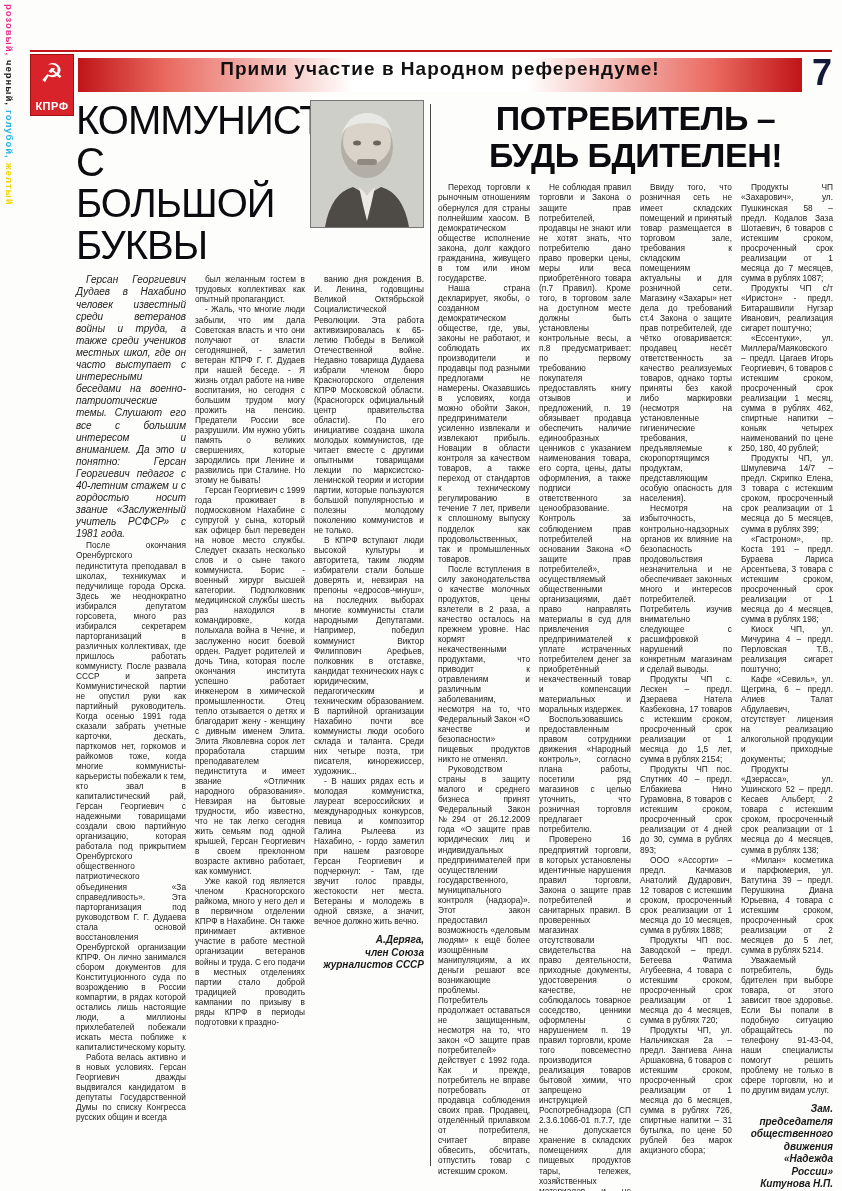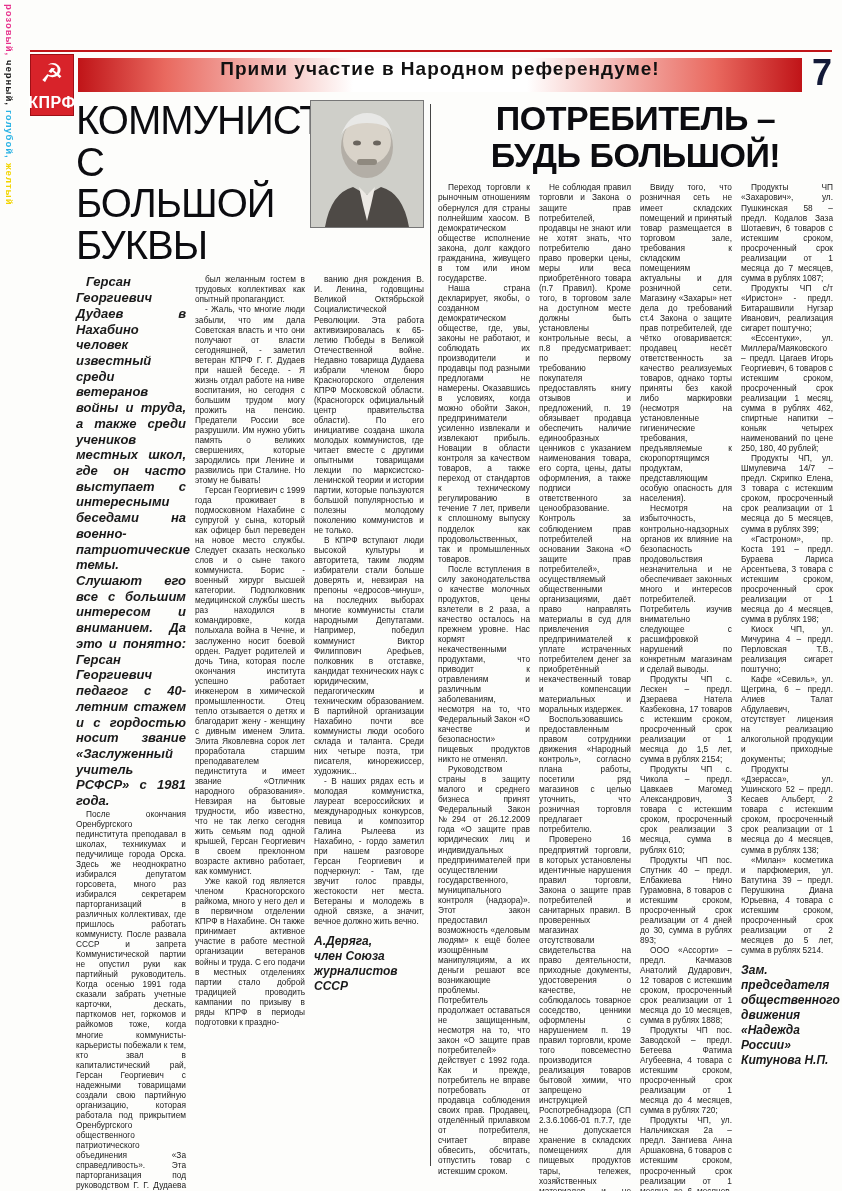--- a/index.html
+++ b/index.html
@@ -7,21 +7,21 @@
         font-family:"Liberation Sans","DejaVu Sans",sans-serif;color:#1a1a1a;}
   
   .colorbar{position:absolute;left:4px;top:4px;height:400px;writing-mode:vertical-rl;
             font-size:9.5px;font-weight:bold;letter-spacing:1px;}
   .colorbar span{margin-bottom:4px;}
   
   .logo{position:absolute;left:30px;top:54px;width:44px;height:62px;background:#d8232a;
         border:1px solid #9e1016;display:flex;flex-direction:column;align-items:center;
         justify-content:space-between;padding:3px 2px;box-sizing:border-box;}
   .logo .emblem{color:#fff;font-size:26px;line-height:30px;}
-  .logo .label{color:#fff;font-weight:bold;font-size:16px;letter-spacing:.5px;}
+  .logo .label{color:#fff;font-weight:bold;font-size:11px;letter-spacing:.5px;}
   
   .topbar{position:absolute;left:78px;top:58px;width:724px;height:34px;
           background:linear-gradient(90deg,#c01418 0%,#e9695f 12%,#ffffff 38%,#ffffff 62%,#e9695f 88%,#c01418 100%);
           display:flex;align-items:flex-start;justify-content:center;}
   .topbar .bannertext{font-size:19px;font-weight:bold;color:#111;letter-spacing:1px;}
   .pagenum{position:absolute;right:10px;top:52px;font-size:36px;font-weight:bold;color:#131a38;}
   .topline{position:absolute;left:30px;top:50px;width:802px;height:2px;background:#c01418;}
   
   .main{position:absolute;left:76px;top:100px;width:757px;}
   .vdivider{position:absolute;left:430px;top:104px;width:1px;height:1062px;background:#444;}
@@ -31,22 +31,22 @@
   .ltitle{width:228px;font-size:40px;line-height:1.04;font-weight:normal;color:#0c0c10;
           text-align:left;letter-spacing:-1px;white-space:pre-line;}
   .photo{width:112px;height:126px;background:linear-gradient(160deg,#e4e4e0 0%,#babab4 60%,#8f8f89 100%);
          border:1px solid #777;overflow:hidden;flex-shrink:0;}
   .rtitle{font-size:34px;line-height:1.08;font-weight:bold;color:#0c0c10;text-align:center;
           letter-spacing:-.5px;white-space:pre-line;margin-bottom:9px;}
   .cols{display:flex;gap:9px;align-items:flex-start;}
   .col{flex:1;min-width:0;}
   .col p{margin:0;font-size:8.3px;line-height:1.21;text-align:justify;text-indent:10px;
          word-spacing:-.2px;}
-  .col p.lead{font-weight:bold;font-style:italic;font-size:13px;}
-  .sig{margin-top:8px;font-size:12px;font-weight:bold;font-style:italic;text-align:left;
+  .col p.lead{font-weight:normal;font-style:italic;font-size:10px;}
+  .sig{margin-top:8px;font-size:10px;font-weight:bold;font-style:italic;text-align:right;
        white-space:pre-line;line-height:1.25;}
 </style>
 </head>
 <body>
 
 <div class="page">
 
   <div class="topline"></div>
 
   <div class="colorbar" id="colorbar"><span style="color: rgb(230, 49, 140);">розовый,</span><span style="color: rgb(26, 26, 26);">черный,</span><span style="color: rgb(41, 178, 228);">голубой,</span><span style="color: rgb(242, 212, 0);">желтый</span></div>
@@ -102,53 +102,53 @@
             <p>- В наших рядах есть и молодая коммунистка, лауреат всероссийских и международных конкурсов, певица и композитор Галина Рылеева из Нахабино, - гордо заметил при нашем разговоре Герсан Георгиевич и подчеркнул: - Там, где звучит голос правды, жестокости нет места. Ветераны и молодежь в одной связке, а значит, вечное должно жить вечно.</p>
             <div class="sig">А.Деряга,
 член Союза
 журналистов СССР</div>
           </div>
         </div>
     </div>
 
     <div class="rightart">
       <div class="rtitle">ПОТРЕБИТЕЛЬ –
-БУДЬ БОЛЬШОЙ!</div>
+БУДЬ БДИТЕЛЕН!</div>
       <div class="cols" id="rightcols">
           <div class="col">
             <p>Переход торговли к рыночным отношениям обернулся для страны полнейшим хаосом. В демократическом обществе исполнение закона, долг каждого гражданина, живущего в том или ином государстве.</p>
             <p>Наша страна декларирует, якобы, о созданном демократическом обществе, где, увы, законы не работают, и соблюдать их производители и продавцы под разными предлогами не намерены. Оказавшись в условиях, когда можно обойти Закон, предприниматели усиленно извлекали и извлекают прибыль. Новации в области контроля за качеством товаров, а также переход от стандартов к техническому регулированию в течение 7 лет, привели к сплошному выпуску подделок как продовольственных, так и промышленных товаров.</p>
             <p>После вступления в силу законодательства о качестве молочных продуктов, цены взлетели в 2 раза, а качество осталось на прежнем уровне. Нас кормят некачественными продуктами, что приводит к отравлениям и различным заболеваниям, несмотря на то, что Федеральный Закон «О качестве и безопасности» пищевых продуктов никто не отменял.</p>
             <p>Руководством страны в защиту малого и среднего бизнеса принят Федеральный Закон №294 от 26.12.2009 года «О защите прав юридических лиц и индивидуальных предпринимателей при осуществлении государственного, муниципального контроля (надзора)». Этот закон предоставил возможность «деловым людям» к ещё более изощрённым манипуляциям, а их деньги решают все возникающие проблемы. Потребитель продолжает оставаться не защищенным, несмотря на то, что закон «О защите прав потребителей» действует с 1992 года. Как и прежде, потребитель не вправе потребовать от продавца соблюдения своих прав. Продавец, отделённый прилавком от потребителя, считает вправе обвесить, обсчитать, отпустить товар с истекшим сроком.</p>
           </div>
           <div class="col">
             <p>Не соблюдая правил торговли и Закона о защите прав потребителей, продавцы не знают или не хотят знать, что потребителю дано право проверки цены, меры или веса приобретённого товара (п.7 Правил). Кроме того, в торговом зале на доступном месте должны быть установлены контрольные весы, а п.8 предусматривает: по первому требованию покупателя предоставлять книгу отзывов и предложений, п. 19 обязывает продавца обеспечить наличие единообразных ценников с указанием наименования товара, его сорта, цены, даты оформления, а также подписи ответственного за ценообразование. Контроль за соблюдением прав потребителей на основании Закона «О защите прав потребителей», осуществляемый общественными организациями, даёт право направлять материалы в суд для привлечения предпринимателей к уплате истраченных потребителем денег за приобретённый некачественный товар и компенсации материальных и моральных издержек.</p>
             <p>Воспользовавшись предоставленным правом сотрудники движения «Народный контроль», согласно плана работы, посетили ряд магазинов с целью уточнить, что розничная торговля предлагает потребителю.</p>
             <p>Проверено 16 предприятий торговли, в которых установлены идентичные нарушения правил торговли, Закона о защите прав потребителей и санитарных правил. В проверенных магазинах отсутствовали свидетельства на право деятельности, приходные документы, удостоверения о качестве, не соблюдалось товарное соседство, ценники оформлены с нарушением п. 19 правил торговли, кроме того повсеместно производится реализация товаров бытовой химии, что запрещено инструкцией Роспотребнадзора (СП 2.3.6.1066-01 п.7.7, где не допускается хранение в складских помещениях для пищевых продуктов тары, тележек, хозяйственных материалов и не пищевых товаров).</p>
           </div>
           <div class="col">
             <p>Ввиду того, что розничная сеть не имеет складских помещений и принятый товар размещается в торговом зале, требования к складским помещениям актуальны и для розничной сети. Магазину «Захары» нет дела до требований ст.4 Закона о защите прав потребителей, где чётко оговаривается: продавец несёт ответственность за качество реализуемых товаров, однако торты приняты без какой либо маркировки (несмотря на установленные гигиенические требования, предъявляемые к скоропортящимся продуктам, представляющим особую опасность для населения).</p>
             <p>Несмотря на избыточность, контрольно-надзорных органов их влияние на безопасность продовольствия незначительна и не обеспечивает законных много и интересов потребителей. Потребитель изучив внимательно следующее с расшифровкой нарушений по конкретным магазинам и сделай выводы.</p>
             <p>Продукты ЧП с. Лескен – предл. Дзераева Натела Казбековна, 17 товаров с истекшим сроком, просроченный срок реализации от 1 месяца до 1,5 лет, сумма в рублях 2154;</p>
-            <p>Продукты ЧП с. Чикола – предл. Цавкаев Магомед Александрович, 3 товара с истекшим сроком, просроченный срок реализации 3 месяца, сумма в рублях 610;</p>
             <p>Продукты ЧП пос. Спутник 40 – предл. Елбакиева Нино Гурамовна, 8 товаров с истекшим сроком, просроченный срок реализации от 4 дней до 30, сумма в рублях 893;</p>
             <p>ООО «Ассорти» – предл. Качмазов Анатолий Дударович, 12 товаров с истекшим сроком, просроченный срок реализации от 1 месяца до 10 месяцев, сумма в рублях 1888;</p>
             <p>Продукты ЧП пос. Заводской – предл. Бетеева Фатима Агубеевна, 4 товара с истекшим сроком, просроченный срок реализации от 1 месяца до 4 месяцев, сумма в рублях 720;</p>
             <p>Продукты ЧП, ул. Нальчикская 2а – предл. Зангиева Анна Аршаковна, 6 товаров с истекшим сроком, просроченный срок реализации от 1 месяца до 6 месяцев, сумма в рублях 726, спиртные напитки – 31 бутылка, по цене 50 рублей без марок акцизного сбора;</p>
           </div>
           <div class="col">
             <p>Продукты ЧП «Захарович», ул. Пушкинская 58 – предл. Кодалов Заза Шотаевич, 6 товаров с истекшим сроком, просроченный срок реализации от 1 месяца до 7 месяцев, сумма в рублях 1087;</p>
             <p>Продукты ЧП с/т «Иристон» - предл. Битарашвили Нугзар Иванович, реализация сигарет поштучно;</p>
             <p>«Ессентуки», ул. Миллера/Маяковского – предл. Цагаев Игорь Георгиевич, 6 товаров с истекшим сроком, просроченный срок реализации 1 месяц, сумма в рублях 462, спиртные напитки – коньяк четырех наименований по цене 250, 180, 40 рублей;</p>
             <p>Продукты ЧП, ул. Шмулевича 14/7 – предл. Скрипко Елена, 3 товара с истекшим сроком, просроченный срок реализации от 1 месяца до 5 месяцев, сумма в рублях 399;</p>
             <p>«Гастроном», пр. Коста 191 – предл. Бураева Лариса Арсентьева, 3 товара с истекшим сроком, просроченный срок реализации от 1 месяца до 4 месяцев, сумма в рублях 198;</p>
             <p>Киоск ЧП, ул. Мичурина 4 – предл. Перловская Т.В., реализация сигарет поштучно;</p>
             <p>Кафе «Севиль», ул. Щегрина, 6 – предл. Алиев Талат Абдулаевич, отсутствует лицензия на реализацию алкогольной продукции и приходные документы;</p>
             <p>Продукты «Дзерасса», ул. Ушинского 52 – предл. Кесаев Альберт, 2 товара с истекшим сроком, просроченный срок реализации от 1 месяца до 4 месяцев, сумма в рублях 138;</p>
             <p>«Милан» косметика и парфюмерия, ул. Ватутина 39 – предл. Перушкина Диана Юрьевна, 4 товара с истекшим сроком, просроченный срок реализации от 2 месяцев до 5 лет, сумма в рублях 5214.</p>
+            <p>Уважаемый потребитель, будь бдителен при выборе товара, от этого зависит твое здоровье. Если Вы попали в подобную ситуацию обращайтесь по телефону 91-43-04, наши специалисты помогут решить проблему не только в сфере торговли, но и по другим видам услуг.</p>
             <div class="sig">Зам. председателя
 общественного
 движения
 «Надежда России»
 Китунова Н.П.</div>
           </div>
         </div>
     </div>
 
   </div>

